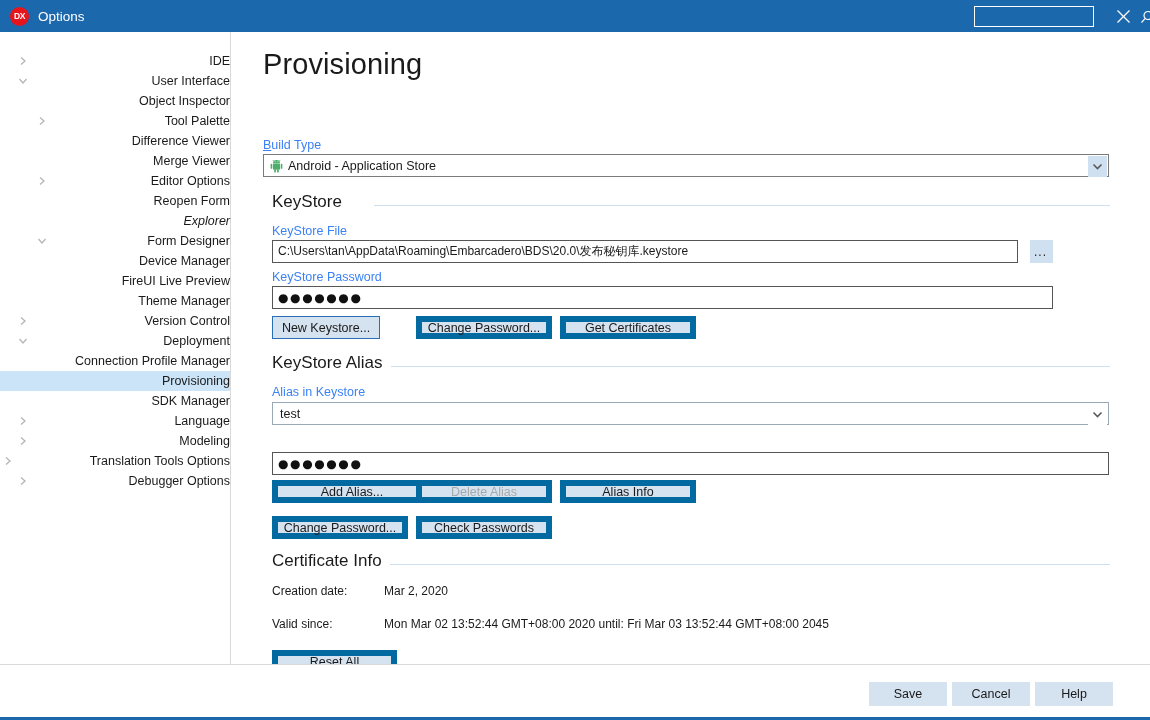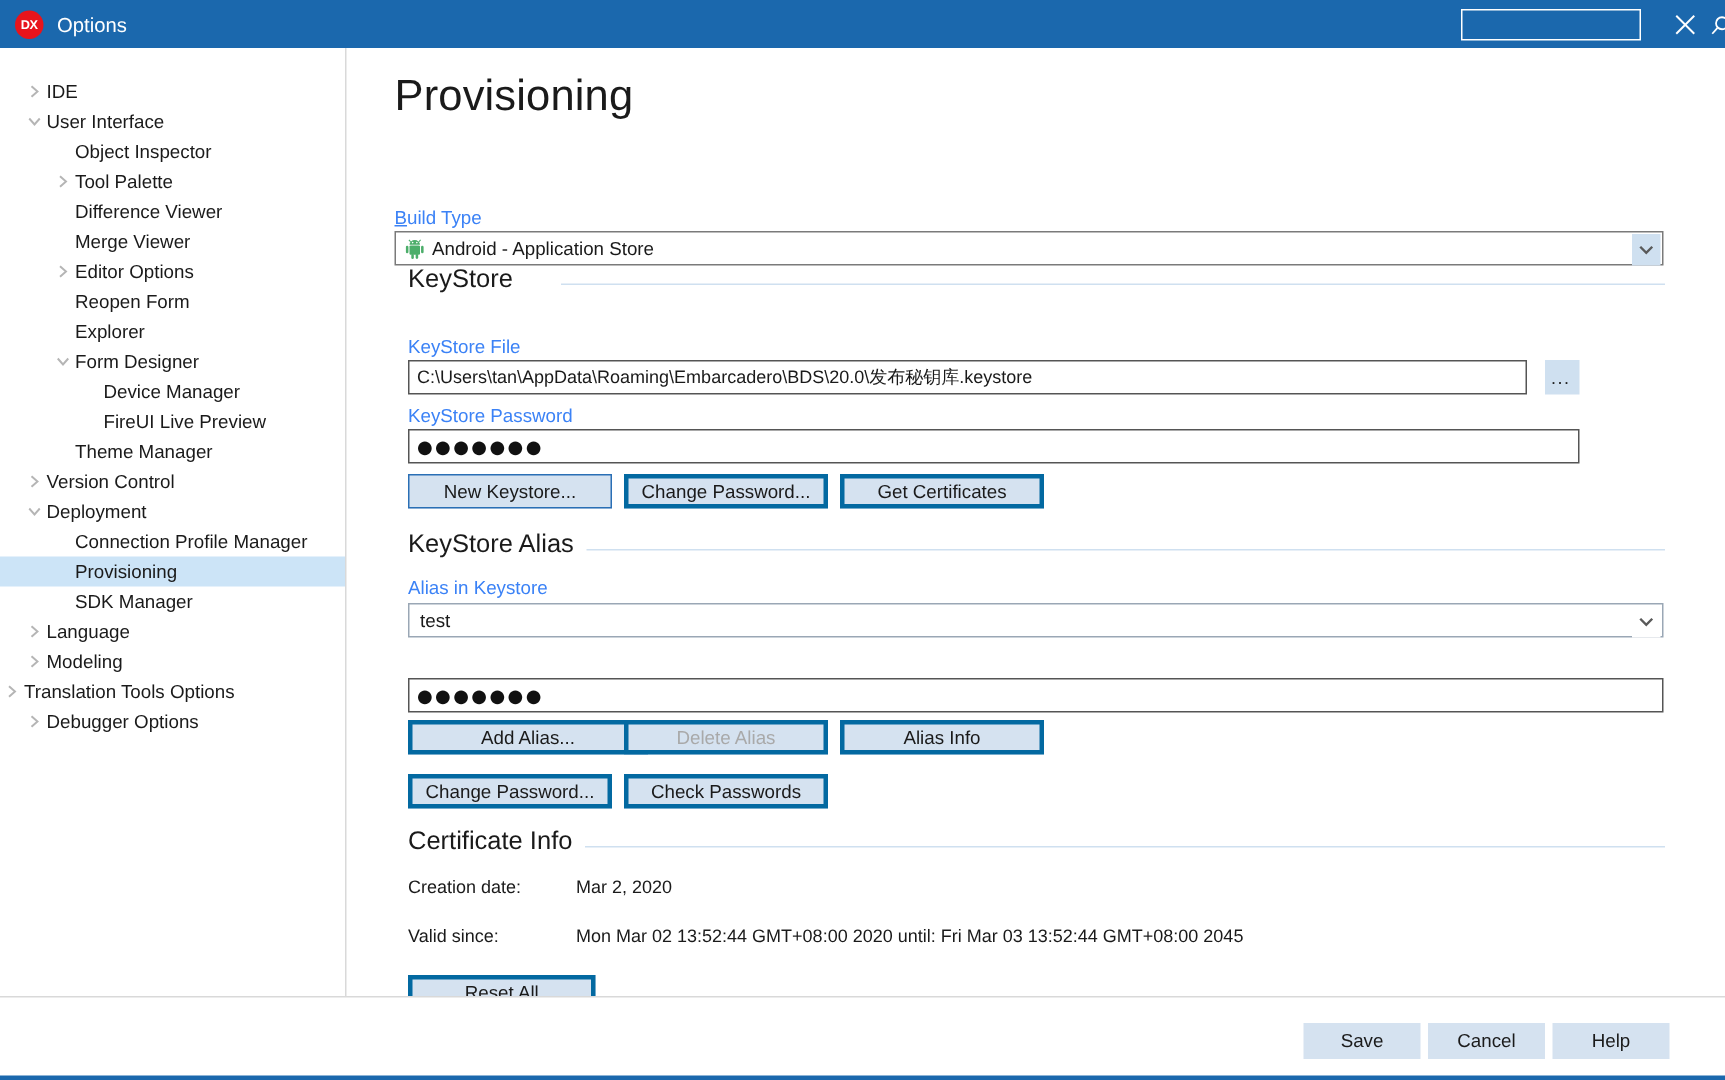--- a/index.html
+++ b/index.html
@@ -60,20 +60,21 @@
     background: #ffffff;
     border-right: 1px solid #d9d9d9;
     padding-top: 19px;
   }
   .tree-item {
     height: 20px; display: flex; align-items: center;
     font-size: 12.5px; color: #1a1a1a;
     font-family: "Liberation Sans", sans-serif;
     cursor: default;
     padding-left: 0;
+    justify-content: space-between;
   }
   .tree-item.selected { background: #cce4f7; }
   .tree-arrow {
     width: 16px; height: 20px; flex: 0 0 16px;
     display: flex; align-items: center; justify-content: center;
     color: #b0b0b0; font-size: 9px;
   }
   .tree-arrow svg { display: block; }
   .tree-label { white-space: nowrap; }
 
@@ -141,21 +142,21 @@
     font-family: "Liberation Sans", sans-serif;
     white-space: nowrap;
   }
   .section-rule {
     flex: 1; height: 1px; background: #cfe0f0; margin-left: 8px;
     margin-top: 6px;
   }
 
   .btn {
     height: 23px; background: #d5e2f0;
-    border: 3px solid #0369a1;
+    border: 6px solid #0369a1;
     display: flex; align-items: center; justify-content: center;
     font-size: 12.5px; color: #1a1a1a; cursor: default;
     font-family: "Liberation Sans", sans-serif;
   }
   .btn.focused { border: 1px solid #2a6fb5; background: #d5e2f0; }
   .btn.disabled { color: #a9a9a9; }
 
   .info-label {
     font-size: 12px; color: #1a1a1a;
     font-family: "Liberation Sans", sans-serif;
@@ -250,21 +251,21 @@
         <svg width="8" height="10" viewBox="0 0 8 10">
           <polyline points="2,1.5 6,5 2,8.5" fill="none" stroke="#b5b5b5" stroke-width="1.3"></polyline>
         </svg>
       </span>
       <span class="tree-label">Editor Options</span>
     </div>
     <div class="tree-item" style="padding-left: 34px;">
       <span class="tree-arrow"></span>
       <span class="tree-label">Reopen Form</span>
     </div>
-    <div class="tree-item" style="padding-left: 34px;">
+    <div class="tree-item" style="padding-left: 34px; font-style: italic;">
       <span class="tree-arrow"></span>
       <span class="tree-label">Explorer</span>
     </div>
     <div class="tree-item" style="padding-left: 34px;">
       <span class="tree-arrow">
         <svg width="10" height="8" viewBox="0 0 10 8">
           <polyline points="1.5,2 5,6 8.5,2" fill="none" stroke="#b5b5b5" stroke-width="1.3"></polyline>
         </svg>
       </span>
       <span class="tree-label">Form Designer</span>
@@ -365,35 +366,35 @@
       </svg>
     </span>
     <span class="combo-text" style="padding-left:5px;">Android - Application Store</span>
     <span class="combo-arrow">
       <svg width="11" height="7" viewBox="0 0 11 7">
         <polyline points="1.5,1.5 5.5,5.5 9.5,1.5" fill="none" stroke="#5a5a5a" stroke-width="1.6"></polyline>
       </svg>
     </span>
   </div>
 
-  <div class="section-head" style="position:absolute; left:40px; top:144px; width:838px;gap:24px;">
+  <div class="section-head" style="position:absolute; left:40px; top:160px; width:838px;gap:24px;">
     <span class="section-title">KeyStore</span>
     <span class="section-rule"></span>
   </div>
 
   <div class="field-label" style="position:absolute; left:40px; top:192px;">KeyStore File</div>
   <div class="textbox" style="position:absolute; left:40px; top:208px; width:746px;">C:\Users\tan\AppData\Roaming\Embarcadero\BDS\20.0\发布秘钥库.keystore</div>
   <div class="browse-btn" style="position:absolute; left:798px; top:208px;">...</div>
 
   <div class="field-label" style="position:absolute; left:40px; top:238px;">KeyStore Password</div>
   <div class="textbox" style="position:absolute; left:40px; top:254px; width:781px;">
     <span class="pwdots">●●●●●●●</span>
   </div>
 
-  <div class="btn focused" style="position:absolute; left:40px; top:284px; width:136px;">New Keystore...</div>
+  <div class="btn focused" style="position:absolute; left:40px; top:284px; width:108px;">New Keystore...</div>
   <div class="btn" style="position:absolute; left:184px; top:284px; width:136px;">Change Password...</div>
   <div class="btn" style="position:absolute; left:328px; top:284px; width:136px;">Get Certificates</div>
 
   <div class="section-head" style="position:absolute; left:40px; top:321px; width:838px;">
     <span class="section-title">KeyStore Alias</span>
     <span class="section-rule"></span>
   </div>
 
   <div class="field-label" style="position:absolute; left:40px; top:353px;">Alias in Keystore</div>
   <div class="combo" style="position:absolute; left:40px; top:370px; width:837px; border-color:#9aa7b5;">

